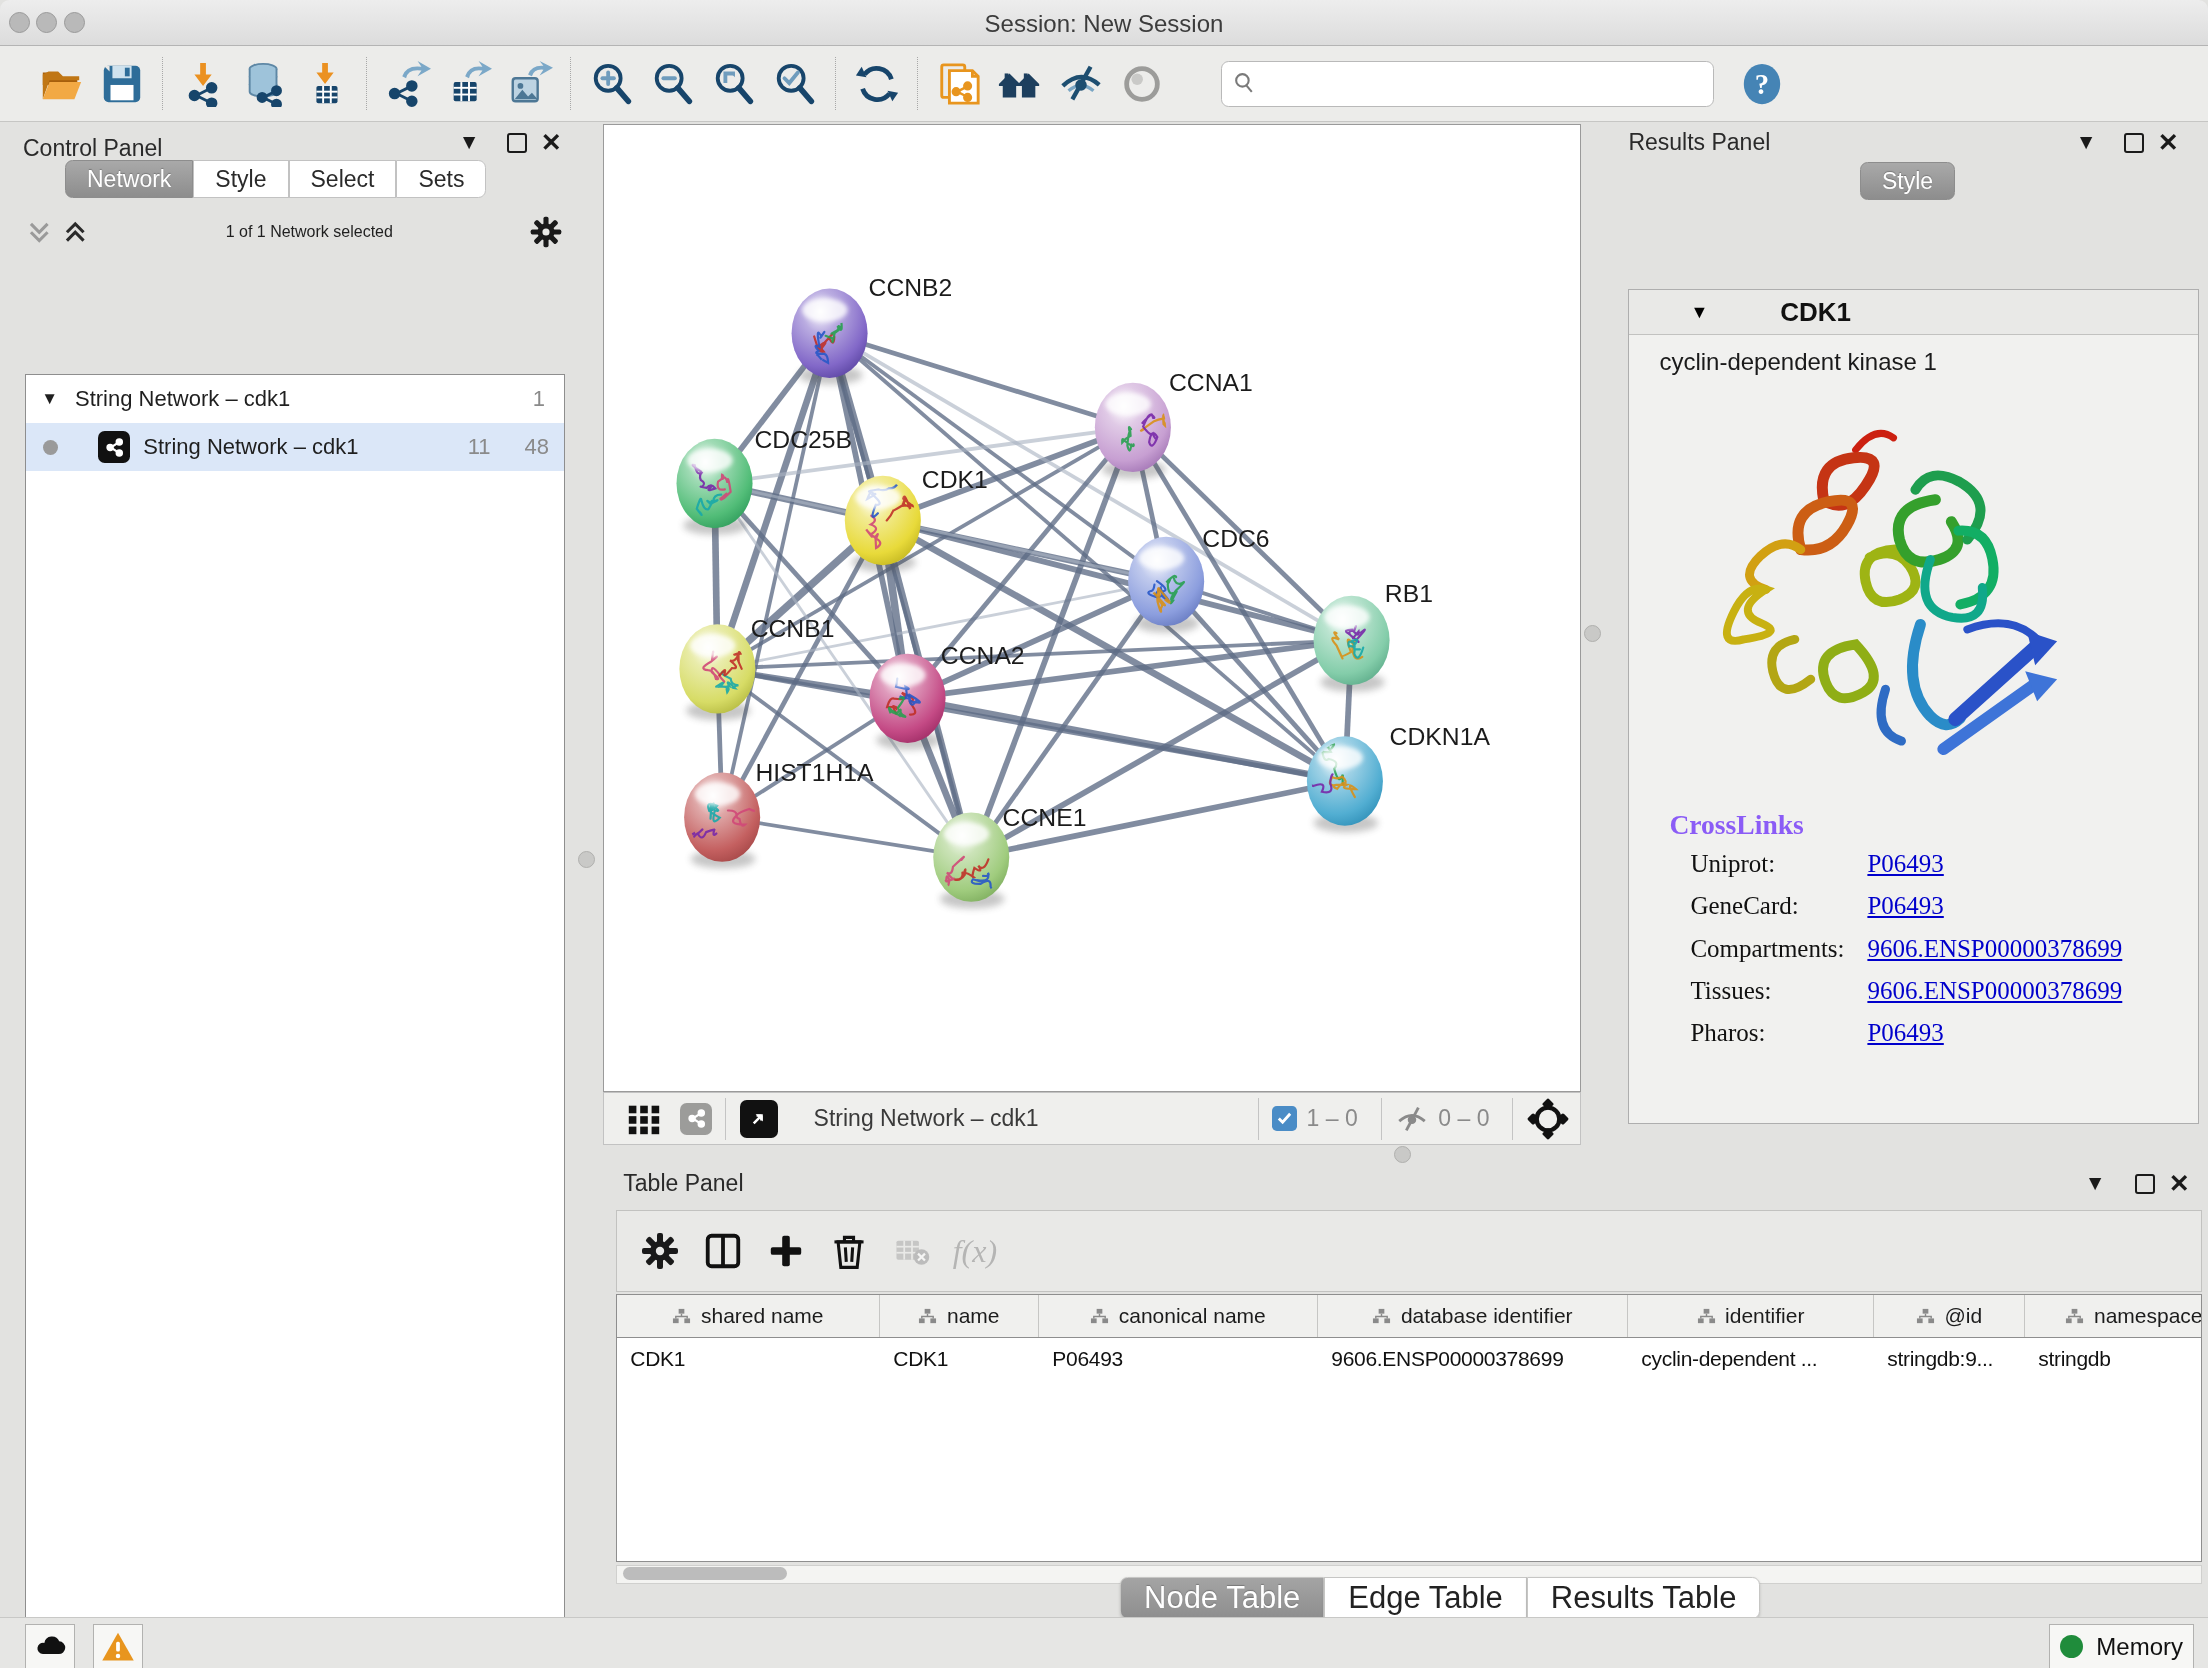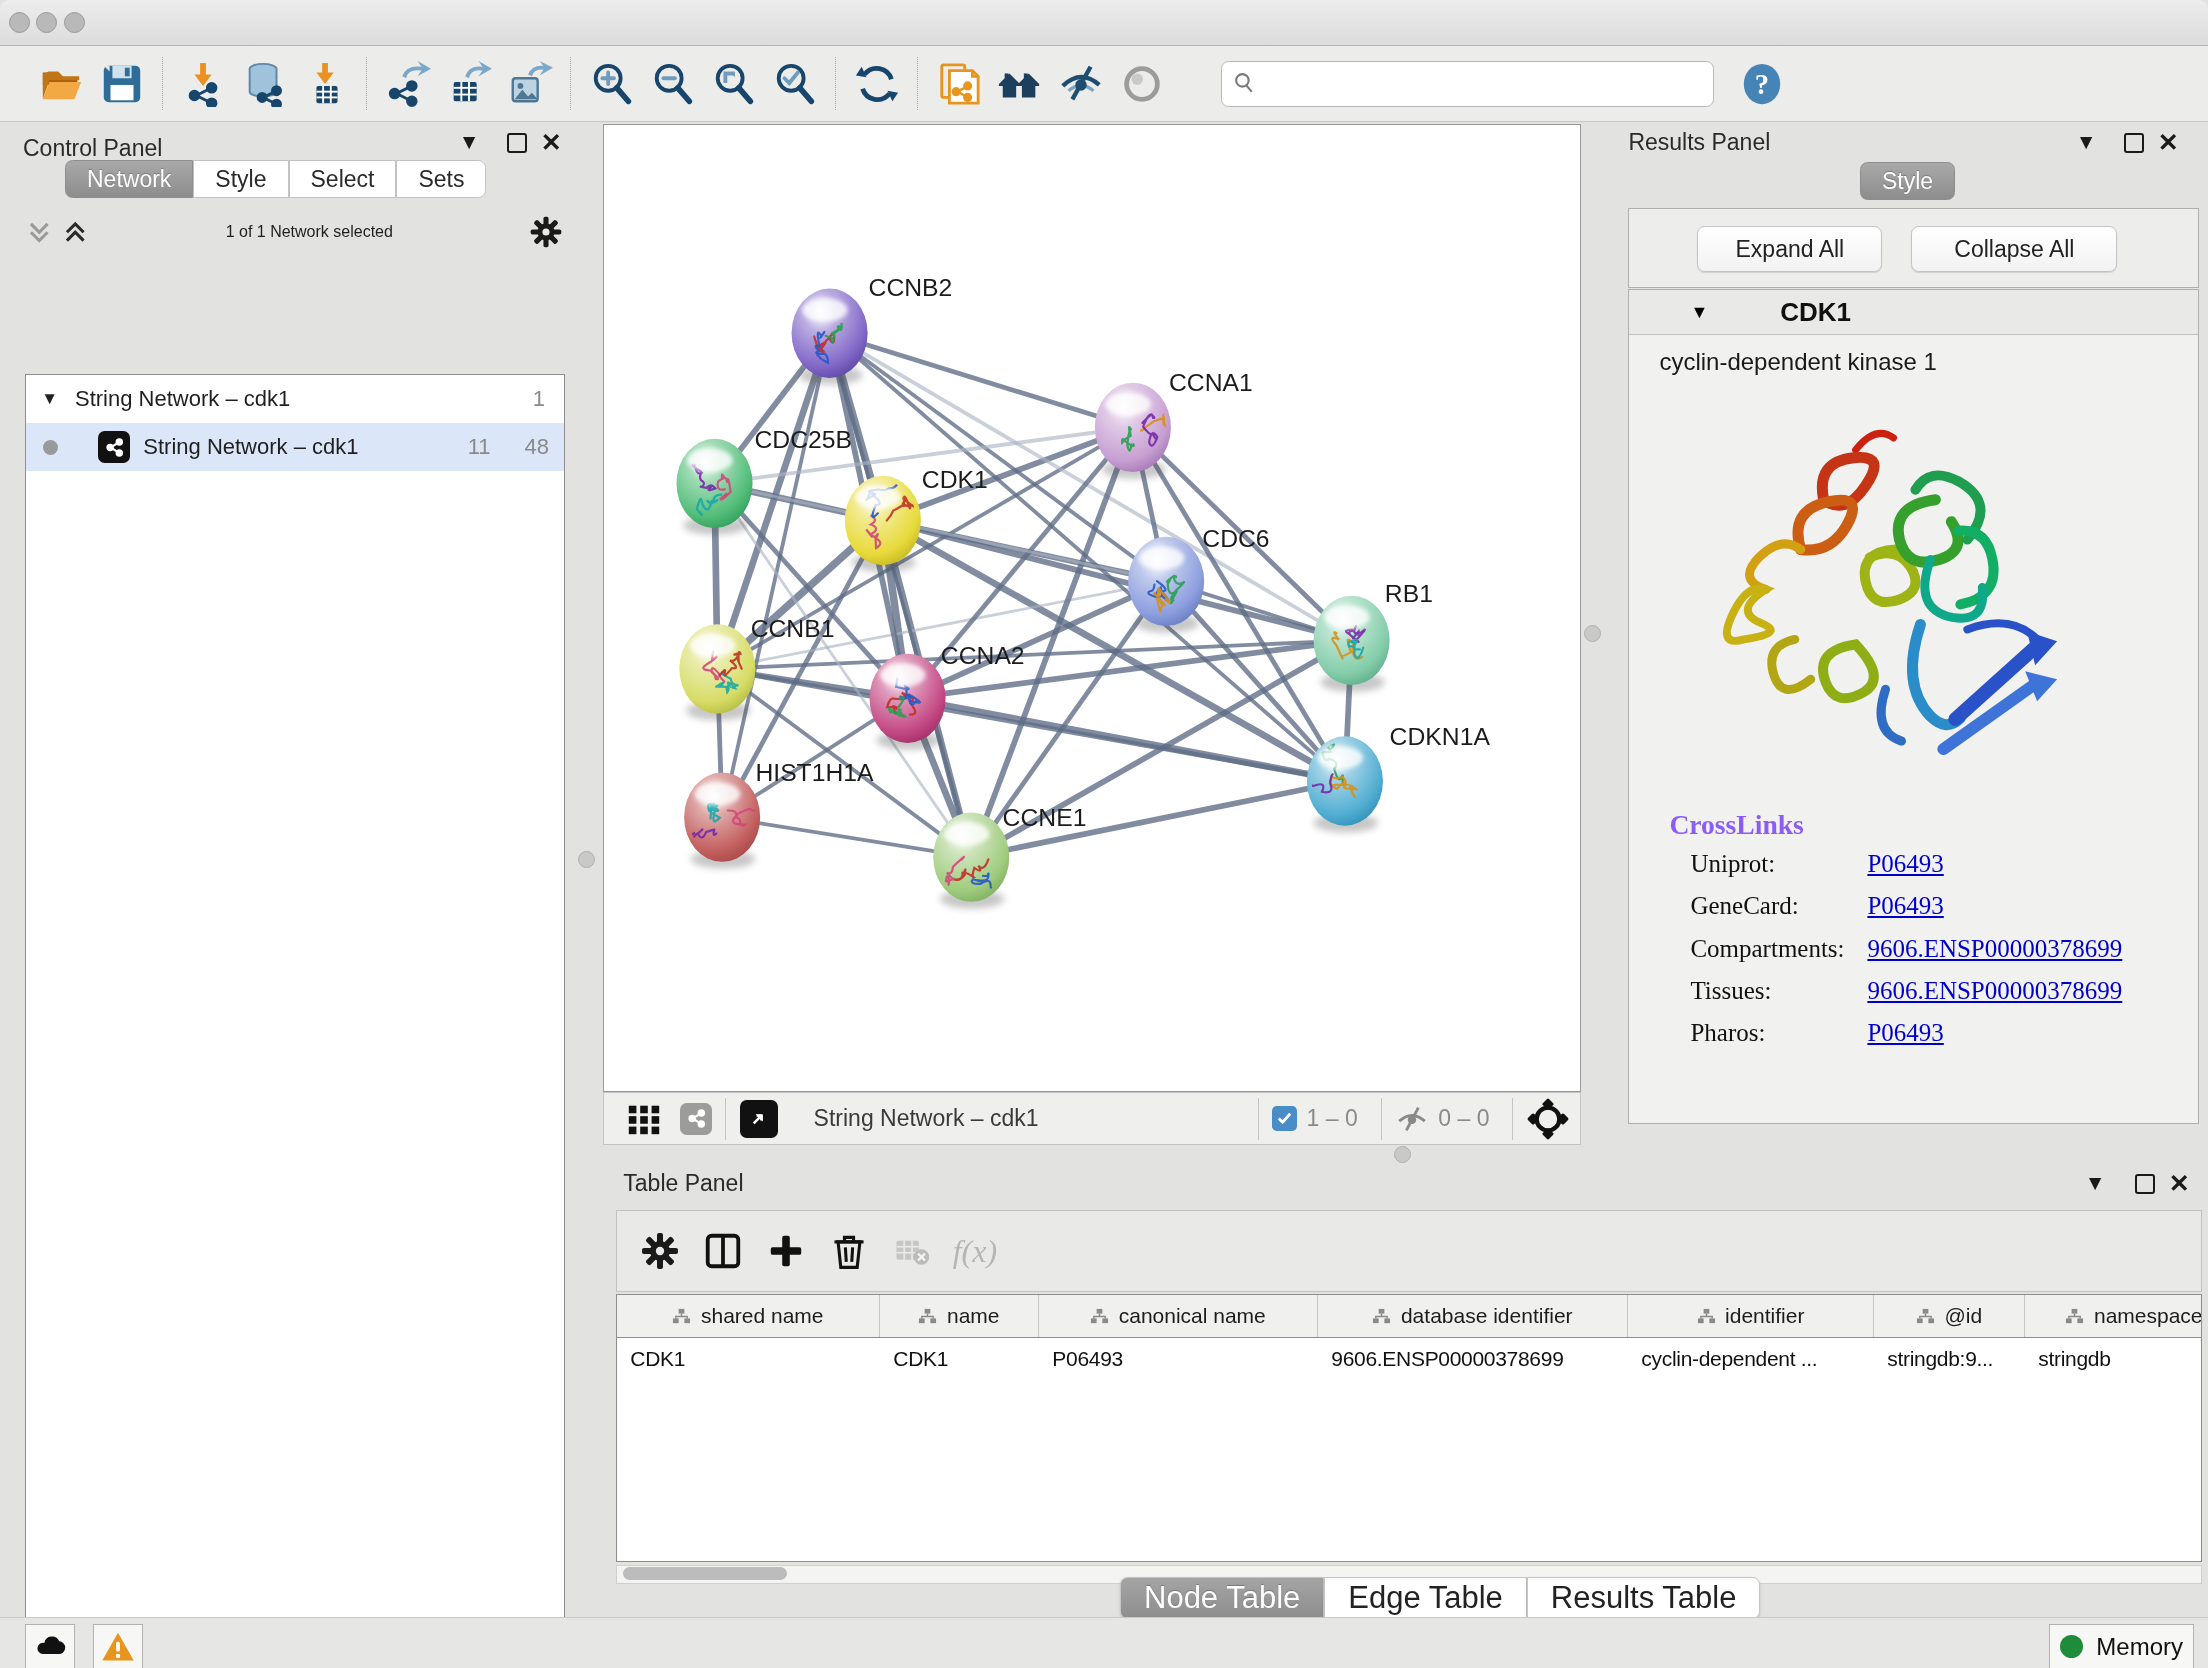--- a/index.html
+++ b/index.html
@@ -59,20 +59,21 @@
   .dot{width:23px;height:23px;border-radius:50%;background:#1f8c3b;}
   .splitter-dot{width:15px;height:15px;border-radius:50%;background:#c9c9c7;border:1px solid #b0b0ae;}
 </style>
 </head>
 <body>
 
 <div class="abs titlebar">
   <div class="abs tl" style="left:8.6px"></div>
   <div class="abs tl" style="left:36px"></div>
   <div class="abs tl" style="left:64px"></div>
+  <div class="abs win-title">Session: New Session</div>
 </div>
 
 <div class="abs toolbar">
   <div style="width:30px"></div>
   <div class="tbtn">
     <svg viewBox="0 0 48 48">
         <path d="M5 12h13l5 5h18v8H5z" fill="#a65f0c"></path>
         <path d="M5 40V14l6-3h10l5 5h17v4H12L5 40z" fill="#c07614"></path>
         <path d="M12 22h33l-7 18H5z" fill="#f2a944"></path>
       </svg>
@@ -660,24 +661,20 @@
 </div>
 
 <div class="abs" style="left:1617px;top:122px;width:592px;height:1018px;">
   <span class="abs panel-title" style="left:11.4px;top:6.7px">Results Panel</span>
   <span class="abs win-ctl" style="left:455px;top:7.6px">▼</span>
   <span class="abs" style="left:507px;top:11.4px"><span class="float-box"></span></span>
   <span class="abs win-ctl" style="left:537px;top:5.7px;font-weight:bold;font-size:25px">✕</span>
 
   <div class="abs tab sel" style="left:243px;top:40px;border-radius:7.6px">Style</div>
 
-  <div class="abs rp-box" style="left:11.4px;top:86px;width:569px;height:78px">
-    <div class="abs btn" style="left:68px;top:17px;width:183px;height:44px">Expand All</div>
-    <div class="abs btn" style="left:282px;top:17px;width:204px;height:44px">Collapse All</div>
-  </div>
 
   <div class="abs rp-box" style="left:11.4px;top:167px;width:569px;height:833px;background:#f1f1ef">
     <div style="height:44px;background:#e9e9e7;border-bottom:1px solid #c2c2c0;display:flex;align-items:center">
       <span style="margin-left:61px;font-size:18px">▼</span>
       <span style="margin-left:72px;font-size:26px;font-weight:bold;color:#111">CDK1</span>
     </div>
     <div style="padding:13.3px 0 0 30px;font-size:24px;color:#1a1a1a">cyclin-dependent kinase 1</div>
 
     
     <svg width="399" height="399" viewBox="0 0 380 400" style="margin:13.3px 0 0 67px">

